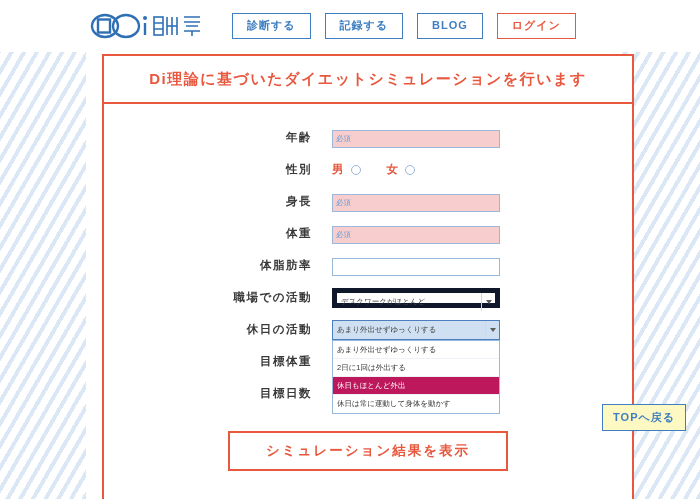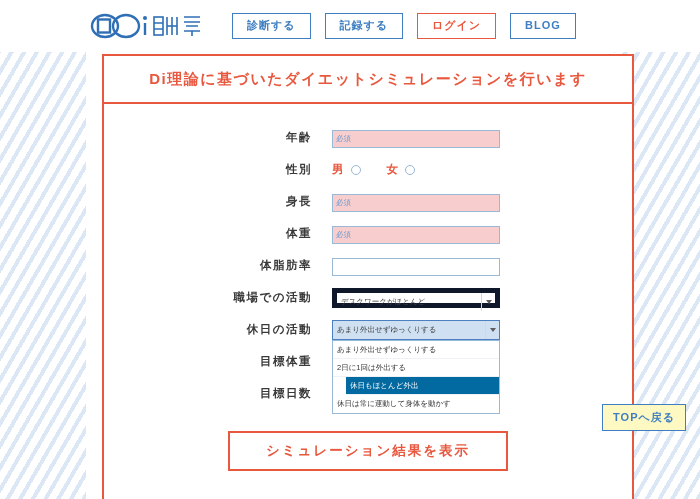--- a/index.html
+++ b/index.html
@@ -195,23 +195,22 @@
     height: 18px;
     font-size: 7.5px;
     color: #333333;
     padding: 0 4px;
     line-height: 18px;
     border-bottom: 1px solid #eef2f7;
     white-space: nowrap;
   }
   .dropdown .item:last-child { border-bottom: none; }
   .dropdown .item.selected {
-    background: #0369a1;
+    background: #be185d;
     color: #ffffff;
-    margin-left: 13px;
   }
 
   
   .submit-wrap {
     display: flex;
     justify-content: center;
     margin-top: 22px;
   }
   .submit {
     border: 2px solid #e8583f;
@@ -263,22 +262,22 @@
           <path d="M66 12 H75 M66 18 H75"></path>
           <path d="M79 6 V24 M84 6 V24 M89 6 V24"></path>
           <path d="M79 15 H89"></path>
           <path d="M96 6 H112 M96 11 H112 M98 15 H110 M96 20 H112 M104 20 V25"></path>
         </g>
       </svg>
     </div>
     <div class="nav">
       <div class="nav-btn"><span>診断する</span></div>
       <div class="nav-btn"><span>記録する</span></div>
+      <div class="nav-btn"><span>BLOG</span></div>
       <div class="nav-btn login"><span>ログイン</span></div>
-      <div class="nav-btn"><span>BLOG</span></div>
     </div>
   </div>
 
   <div class="frame">
 
     <div class="title-bar">
       <div class="t">Di理論に基づいたダイエットシミュレーションを行います</div>
     </div>
 
     <div class="form">

